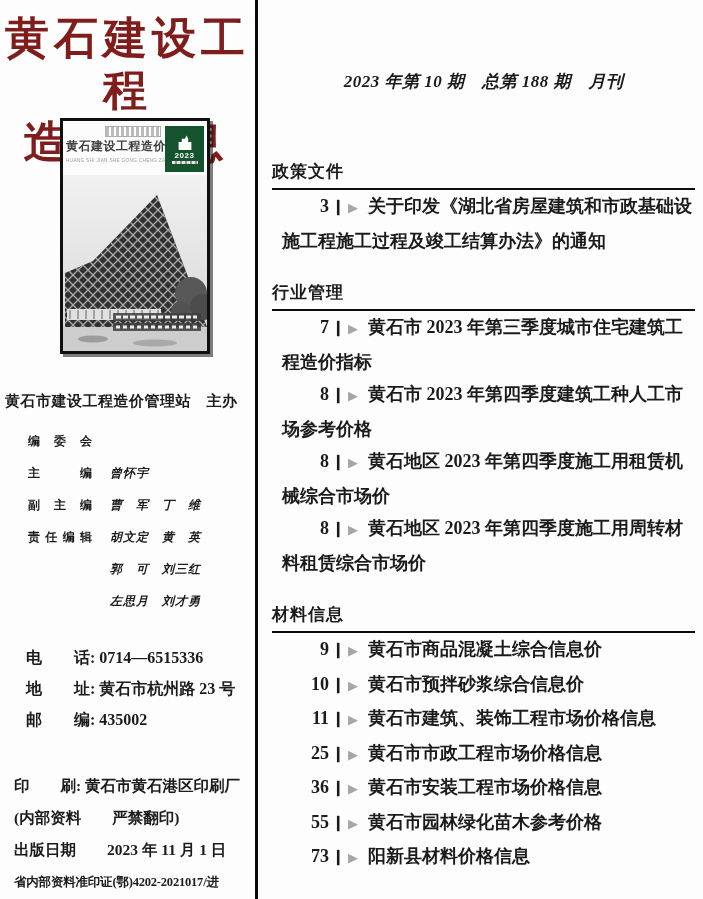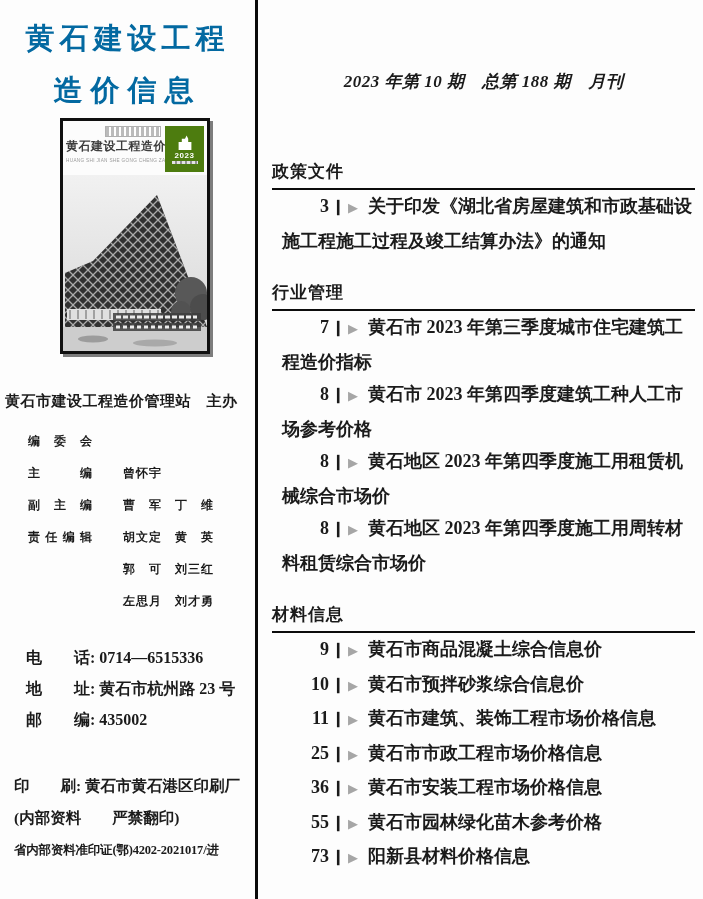--- a/index.html
+++ b/index.html
@@ -3,49 +3,49 @@
 <meta charset="utf-8">
 <style>
   html,body{margin:0;padding:0;background:#ffffff;}
   .page{position:relative;width:703px;height:899px;background:#fdfdfd;overflow:hidden;
         font-family:"Liberation Serif","DejaVu Serif",serif;color:#1b1b1b;}
   .divider{position:absolute;left:255px;top:0;width:3px;height:899px;background:#0a0a0a;}
 
   
   .left-col{position:absolute;left:0;top:0;width:255px;height:899px;}
   .masthead{position:absolute;top:12px;left:0;width:100%;text-align:center;
-            font-weight:700;font-size:29px;line-height:52px;letter-spacing:5px;color:#0369a1;
+            font-weight:700;font-size:44px;line-height:52px;letter-spacing:5px;color:#7f1d1d;
             font-family:"DejaVu Serif","Liberation Serif",serif;}
   .masthead .m2{letter-spacing:8px;}
 
   .cover{position:absolute;left:60px;top:118px;width:150px;height:236px;background:#fff;
          border:3px solid #101010;box-shadow:3px 3px 0 rgba(20,20,20,.55);box-sizing:border-box;}
   .cover-top{position:relative;width:100%;height:54px;background:#fcfcfc;}
   .cover-minilabel{position:absolute;top:5px;right:46px;width:54px;height:9px;border:1px solid #b0b0b0;
          background:repeating-linear-gradient(90deg,#bbb 0 3px,#fff 3px 5px);}
   .cover-title{position:absolute;top:17px;left:3px;width:104px;font-weight:700;font-size:12px;
          letter-spacing:0.5px;color:#3d3d3d;white-space:nowrap;
          font-family:"Liberation Sans","DejaVu Sans",sans-serif;}
   .cover-pinyin{position:absolute;top:36px;left:3px;width:140px;font-size:6px;color:#9a9a9a;
          white-space:nowrap;transform:scaleX(.78);transform-origin:left;letter-spacing:.4px;
          font-family:"Liberation Sans",sans-serif;}
-  .cover-badge{position:absolute;top:5px;right:3px;width:39px;height:46px;background:#4d7c0f;
+  .cover-badge{position:absolute;top:5px;right:3px;width:39px;height:46px;background:#14532d;
          display:flex;flex-direction:column;align-items:center;justify-content:center;gap:1px;}
   .badge-year{font-size:8px;font-weight:700;color:#fff;letter-spacing:.5px;
          font-family:"Liberation Sans",sans-serif;}
   .badge-dashes{width:26px;height:3px;background:repeating-linear-gradient(90deg,#e3e3e3 0 3px,#919191 3px 5px);}
   .cover-photo{position:absolute;left:0;top:54px;width:144px;height:176px;display:block;}
 
   .organizer{position:absolute;top:392px;left:5px;width:246px;font-size:15px;font-weight:700;
          letter-spacing:.5px;white-space:nowrap;}
 
   .editorial{position:absolute;top:425px;left:28px;width:220px;font-size:12px;font-weight:700;}
   .ed-row{height:32px;line-height:32px;white-space:nowrap;}
   .ed-label{display:inline-block;width:64px;text-align:justify;text-align-last:justify;}
-  .ed-names{margin-left:31px;letter-spacing:1px;}
+  .ed-names{margin-left:18px;letter-spacing:1px;font-style:italic;}
 
   .contact{position:absolute;top:642px;left:26px;width:226px;font-size:16px;font-weight:700;}
   .ct-line{height:31px;line-height:31px;white-space:nowrap;}
 
   .printing{position:absolute;top:770px;left:14px;width:240px;font-size:15.5px;font-weight:700;}
   .pr-line{height:32px;line-height:32px;white-space:nowrap;}
   .pr-small{font-size:12.5px;letter-spacing:-.2px;}
 
   
   .right-col{position:absolute;left:272px;top:0;width:423px;height:899px;}
@@ -137,20 +137,21 @@
 
     <div class="contact">
         <div class="ct-line">电　　话: 0714—6515336</div>
         <div class="ct-line">地　　址: 黄石市杭州路 23 号</div>
         <div class="ct-line">邮　　编: 435002</div>
       </div>
 
     <div class="printing">
         <div class="pr-line">印　　刷: 黄石市黄石港区印刷厂</div>
         <div class="pr-line">(内部资料　　严禁翻印)</div>
+        <div class="pr-line">出版日期　　2023 年 11 月 1 日</div>
         <div class="pr-line pr-small">省内部资料准印证(鄂)4202-2021017/进</div>
       </div>
   </div>
 
   <div class="divider"></div>
 
   <div class="right-col">
     <div class="issue-line">2023 年第 10 期　总第 188 期　月刊</div>
     <div class="toc">
         <section class="toc-section">

